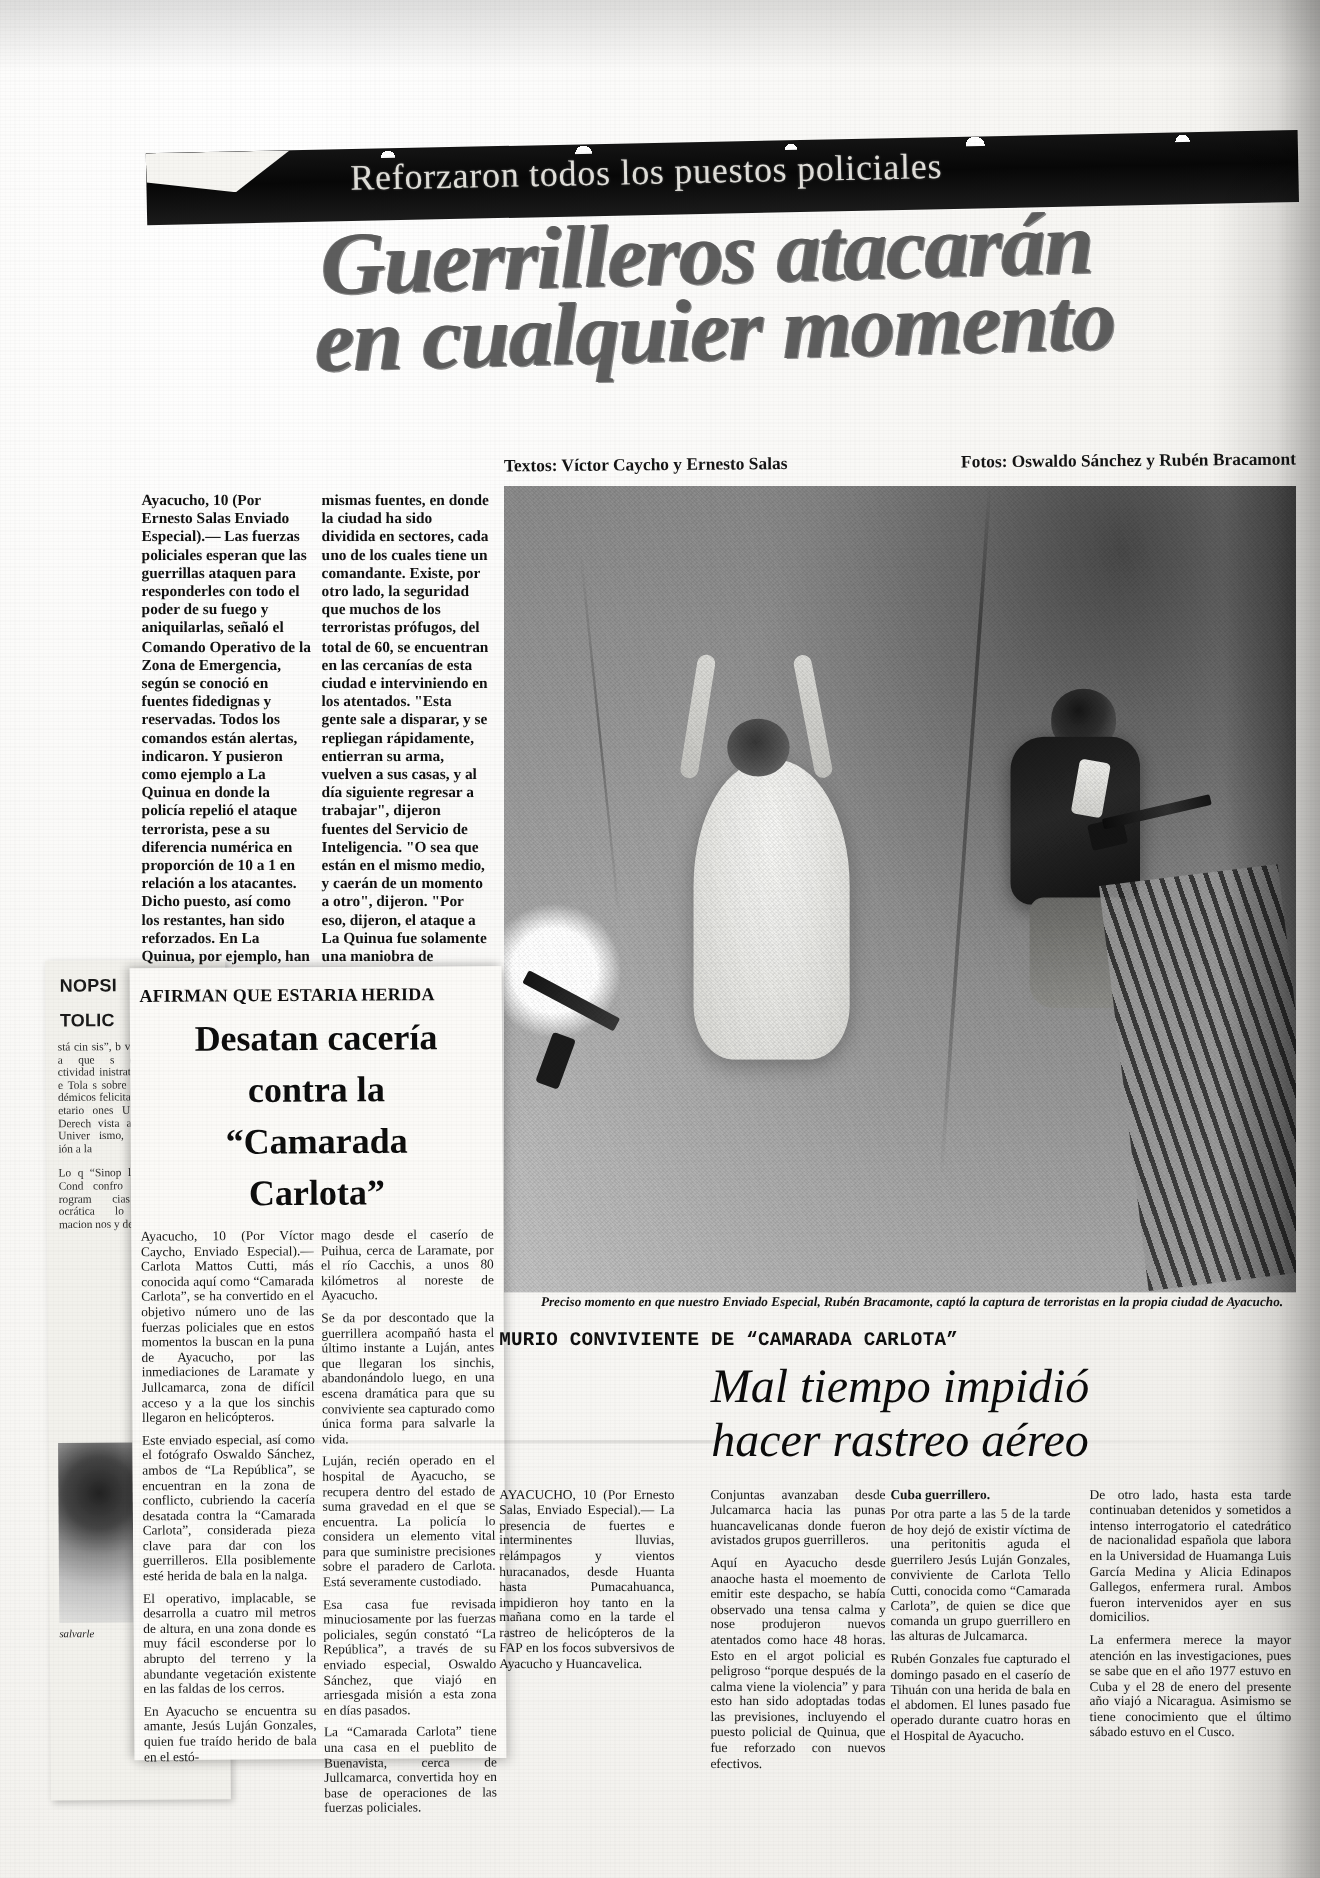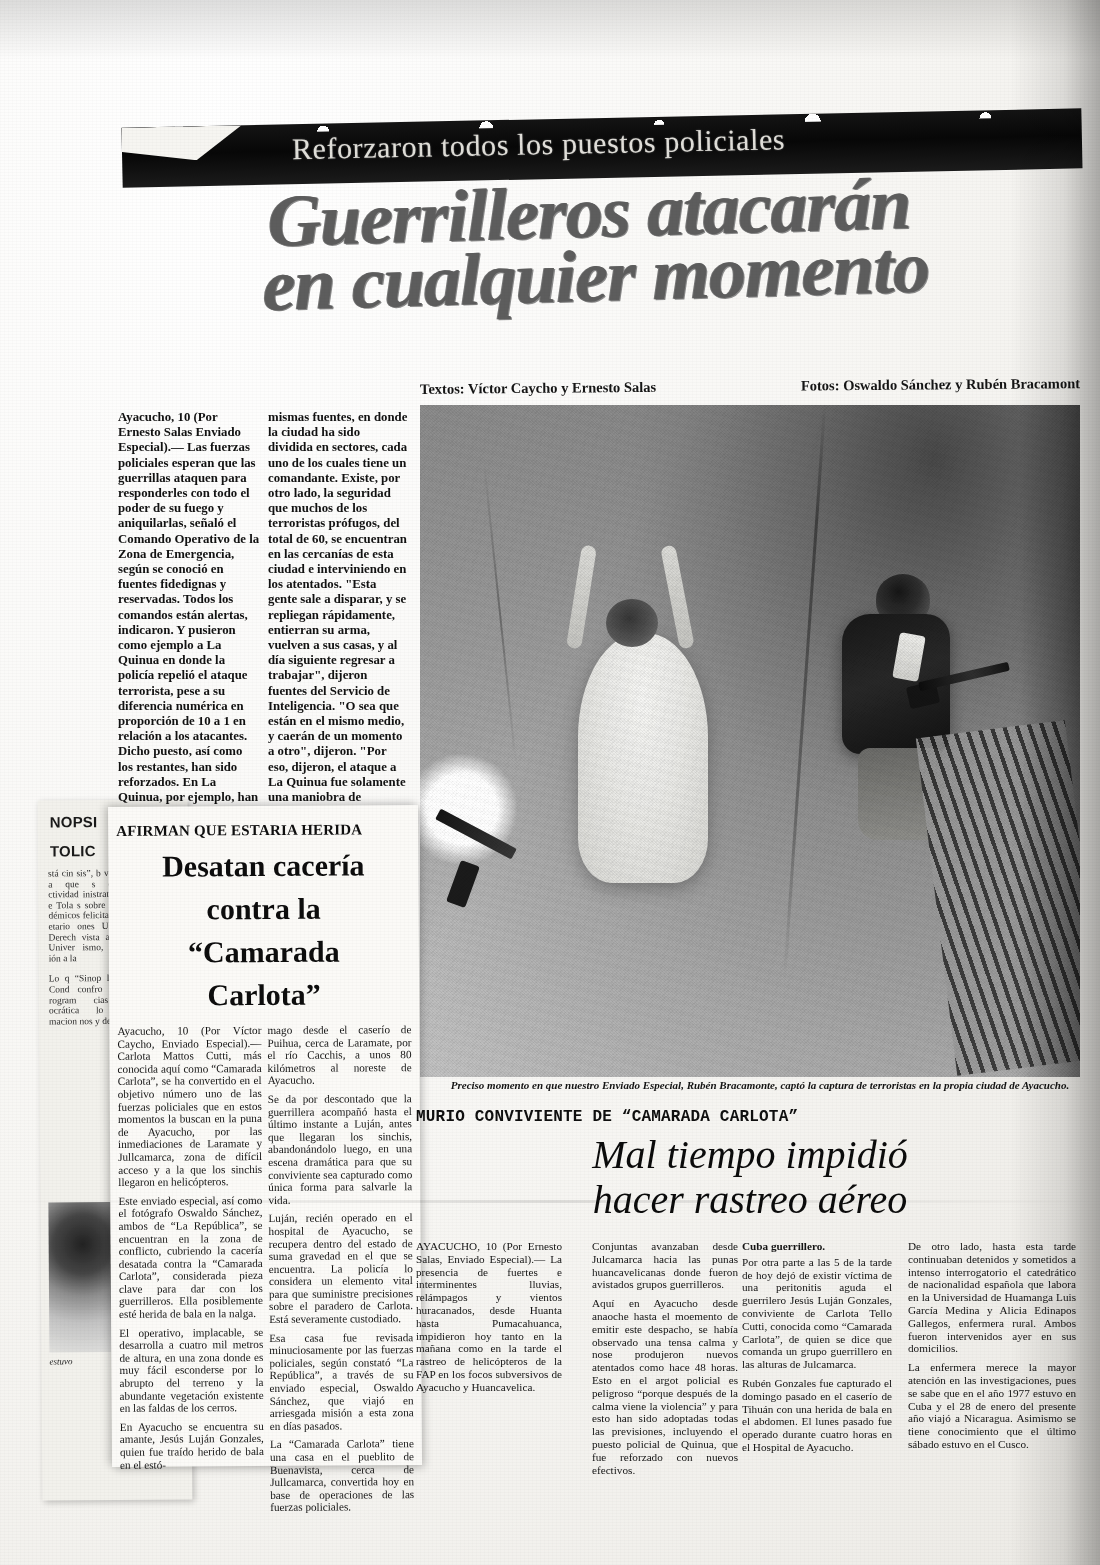--- a/index.html
+++ b/index.html
@@ -313,21 +313,21 @@
 <body>
 
 <div id="scan">
 
   <div id="underpage">
     <div class="u-head">NOPSI</div>
     <div class="u-head">TOLIC</div>
     <div class="u-col">stá cin sis”, b versidad a que s diverso ctividad inistrati ación e Tola s sobre diferen démicos felicita z de C etario ones U o de Derech vista a Direc Univer ismo, ctivida ión a la</div>
     <div class="u-col">Lo q “Sinop lemas l Cond confro icologí rogram cias Hu ocrática lo oído macion nos y den la</div>
     <div class="u-photo"></div>
-    <div class="u-cap">estuvo</div>
+    <div class="u-cap">salvarle</div>
   </div>
 
   <div id="sheet">
 
     <div id="banner">
       <div class="bnr-white"></div>
       <div id="banner-text">Reforzaron todos los puestos policiales</div>
     </div>
 
     <div id="headline">

